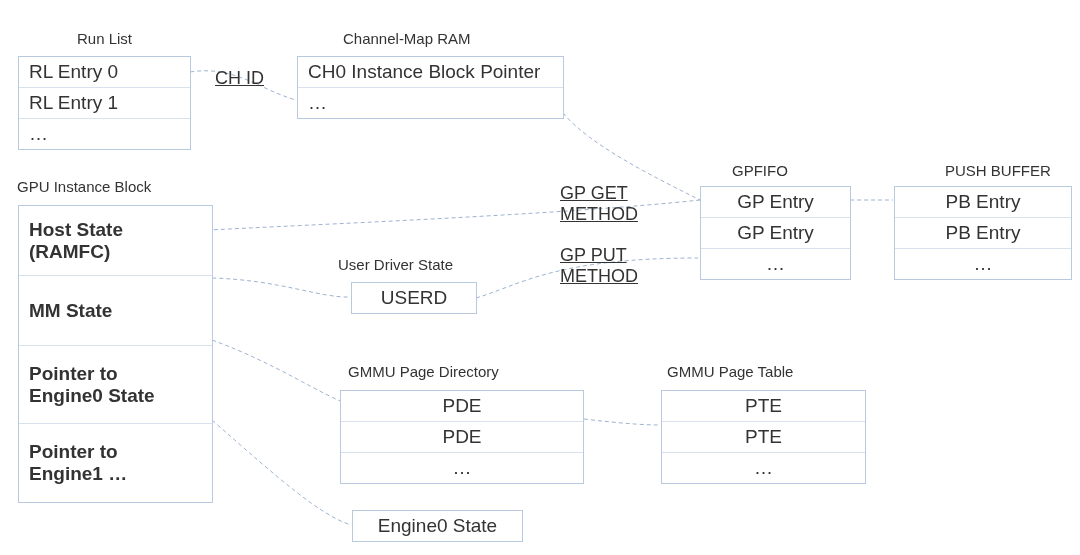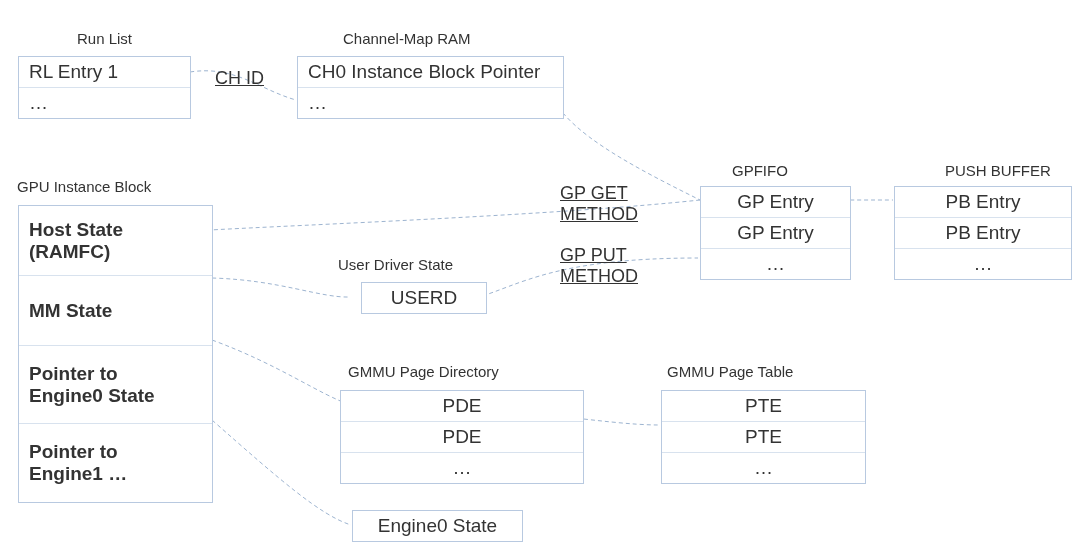--- a/index.html
+++ b/index.html
@@ -60,20 +60,21 @@
     <path d="M 212 340 C 280 365, 320 395, 351 405"></path>
     <path d="M 212 420 C 280 480, 320 515, 351 525"></path>
     <path d="M 556 416 C 595 420, 630 425, 660 425"></path>
     <path d="M 850 200 C 875 200, 875 200, 893 200"></path>
     <path d="M 476 298 C 520 285, 555 258, 698 258"></path>
   </g>
 </svg>
 
 <div class="title" style="left:77px; top:30px;">Run List</div>
 <div class="block" style="left:18px; top:56px; width:173px;">
+  <div class="row">RL Entry 0</div>
   <div class="row">RL Entry 1</div>
   <div class="row">…</div>
 </div>
 
 <div class="edge-label" style="left:215px; top:68px;">CH ID</div>
 
 <div class="title" style="left:343px; top:30px;">Channel-Map RAM</div>
 <div class="block" style="left:297px; top:56px; width:267px;">
   <div class="row">CH0 Instance Block Pointer</div>
   <div class="row">…</div>
@@ -110,21 +111,21 @@
 </div>
 
 <div class="title" style="left:897px; top:162px;margin-left:48px;">PUSH BUFFER</div>
 <div class="block" style="left:894px; top:186px; width:178px;">
   <div class="row center">PB Entry</div>
   <div class="row center">PB Entry</div>
   <div class="row center">…</div>
 </div>
 
 <div class="title" style="left:338px; top:256px;">User Driver State</div>
-<div class="block" style="left:361px; top:282px; width:126px;">
+<div class="block" style="left:351px; top:282px; width:126px;">
   <div class="row center">USERD</div>
 </div>
 
 <div class="title" style="left:348px; top:363px;">GMMU Page Directory</div>
 <div class="block" style="left:340px; top:390px; width:244px;">
   <div class="row center">PDE</div>
   <div class="row center">PDE</div>
   <div class="row center">…</div>
 </div>
 

